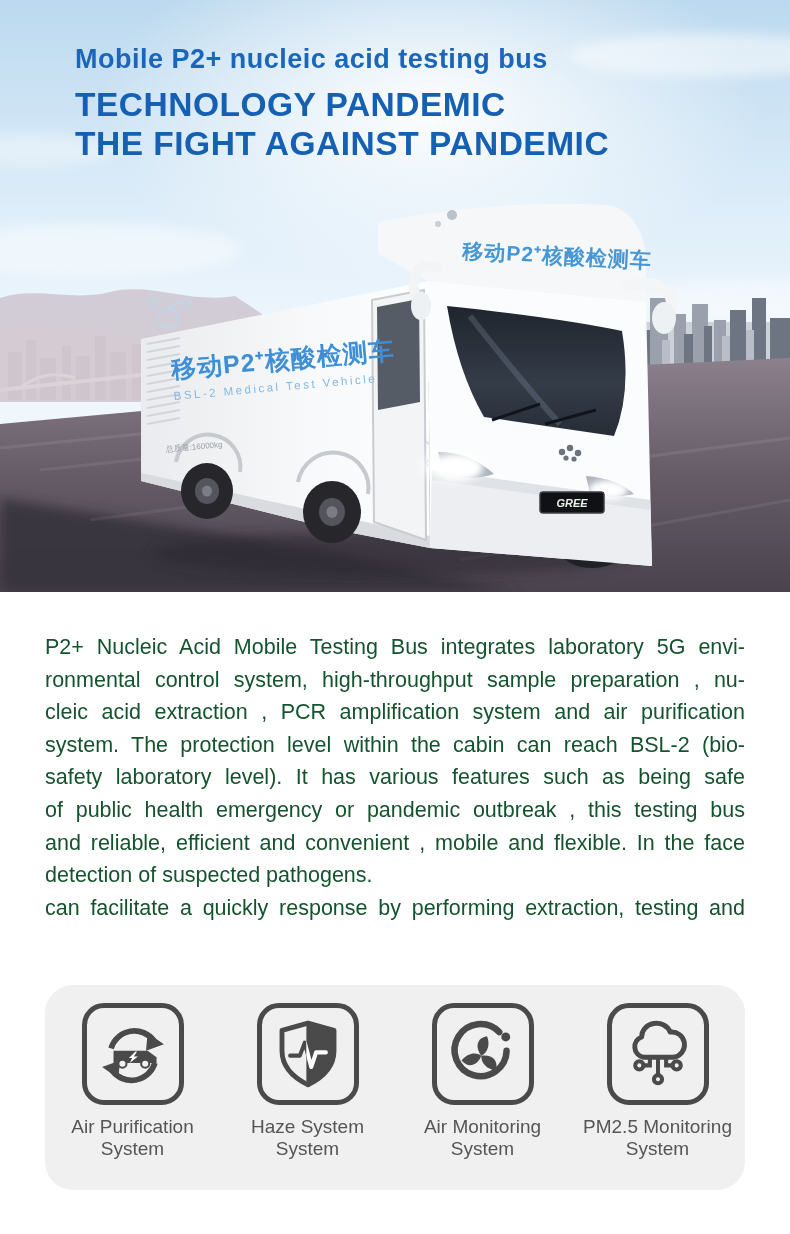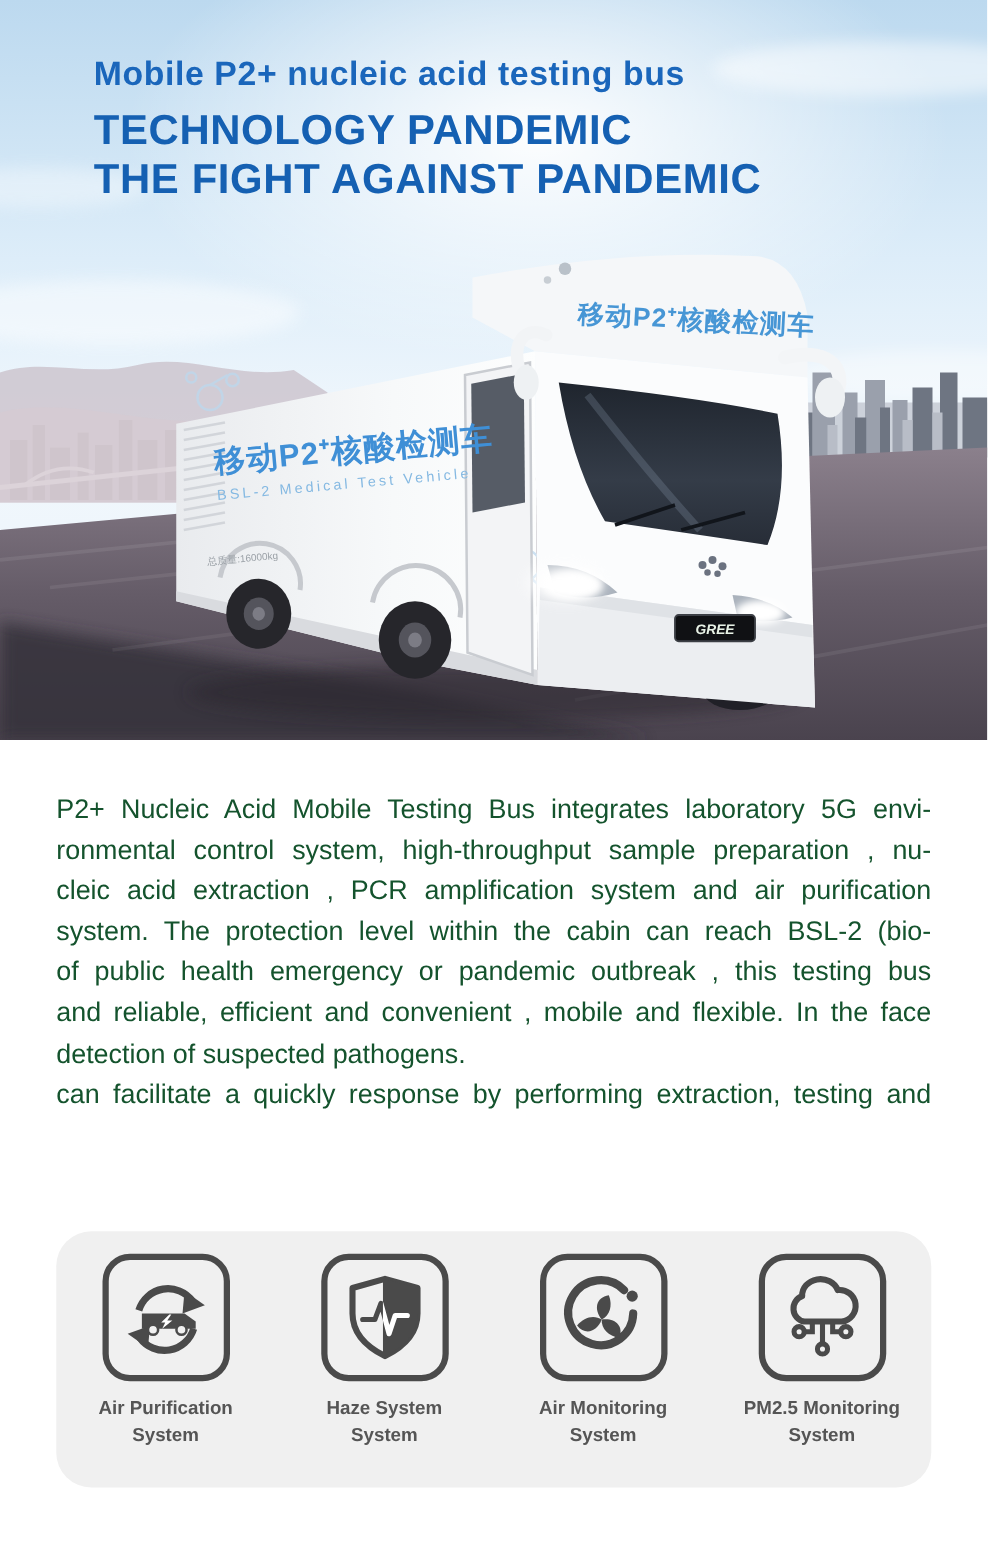--- a/index.html
+++ b/index.html
@@ -23,22 +23,22 @@
                text-align-last:justify; white-space:normal; color:#14532d; }
   .para-line.last { text-align-last:left; }
 
   
   .feature-panel { position:absolute; top:985px; left:45px; width:700px; height:205px;
                    background:#f0f0f0; border-radius:28px; display:flex; align-items:flex-start; }
   .feature-item { flex:1 1 0; display:flex; flex-direction:column; align-items:center; padding-top:18px; }
   .icon-box { width:102px; height:102px; border:5px solid #4a4a4a; border-radius:22px;
               display:flex; align-items:center; justify-content:center; }
   .icon-box svg { width:78px; height:78px; }
-  .feature-label { margin-top:11px; text-align:center; font-size:15px; line-height:21.5px;
-                   color:#555555;font-weight:bold; }
+  .feature-label { margin-top:11px; text-align:center; font-size:19px; line-height:21.5px;
+                   color:#555555; }
 </style>
 </head>
 <body>
 
 <div class="page">
 
   <div class="hero">
     <svg width="790" height="592" viewBox="0 0 790 592">
       <defs>
         <linearGradient id="skyGrad" x1="0" y1="0" x2="0" y2="1">
@@ -246,20 +246,21 @@
       <div class="title-line">TECHNOLOGY PANDEMIC</div>
       <div class="title-line">THE FIGHT AGAINST PANDEMIC</div>
     </div>
   </div>
 
   <div class="description">
       <div class="para-line">P2+ Nucleic Acid Mobile Testing Bus integrates laboratory 5G envi-</div>
       <div class="para-line">ronmental control system, high-throughput sample preparation , nu-</div>
       <div class="para-line">cleic acid extraction , PCR amplification system and air purification</div>
       <div class="para-line">system. The protection level within the cabin can reach BSL-2 (bio-</div>
+      <div class="para-line">safety laboratory level). It has various features such as being safe</div>
       <div class="para-line">of public health emergency or pandemic outbreak , this testing bus</div>
       <div class="para-line">and reliable, efficient and convenient , mobile and flexible. In the face</div>
       <div class="para-line last">detection of suspected pathogens.</div>
       <div class="para-line">can facilitate a quickly response by performing extraction, testing and</div>
     </div>
 
   <div class="feature-panel">
 
     <div class="feature-item">
       <div class="icon-box">

